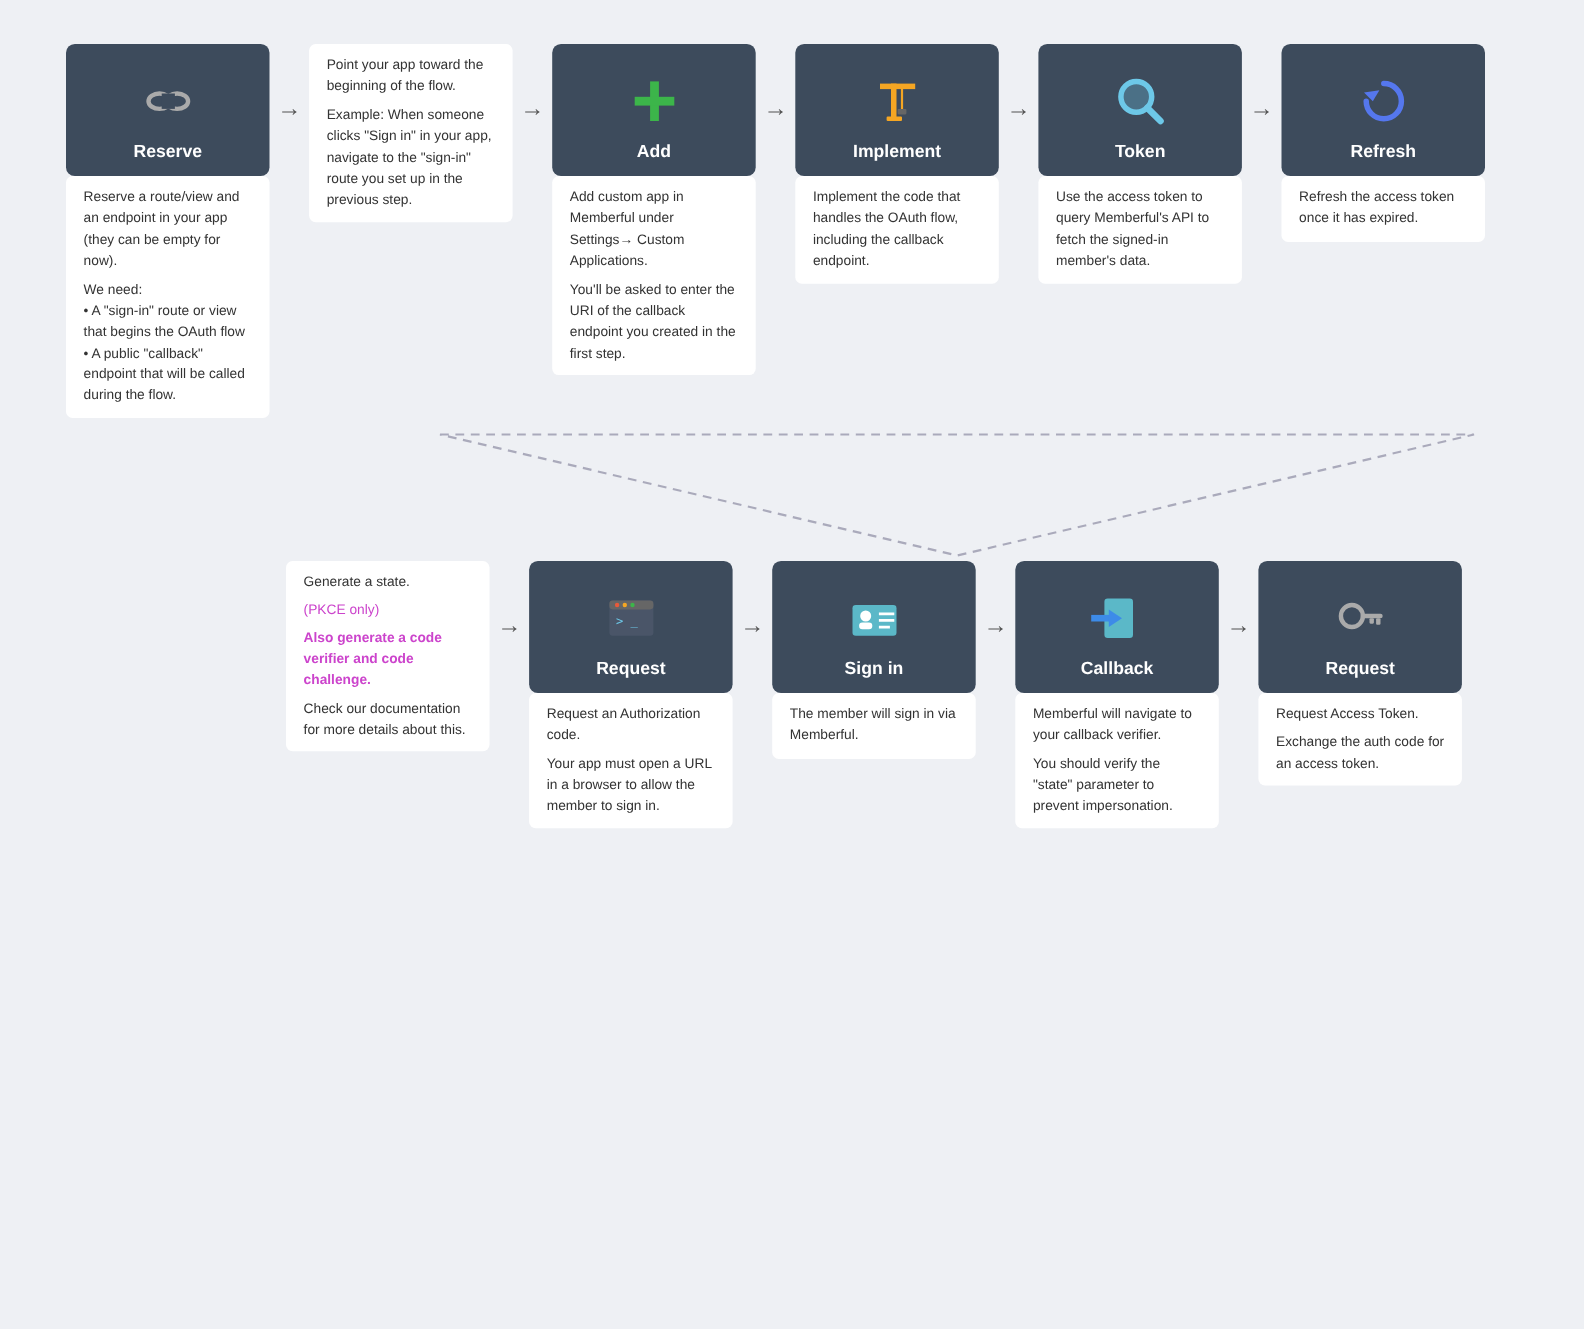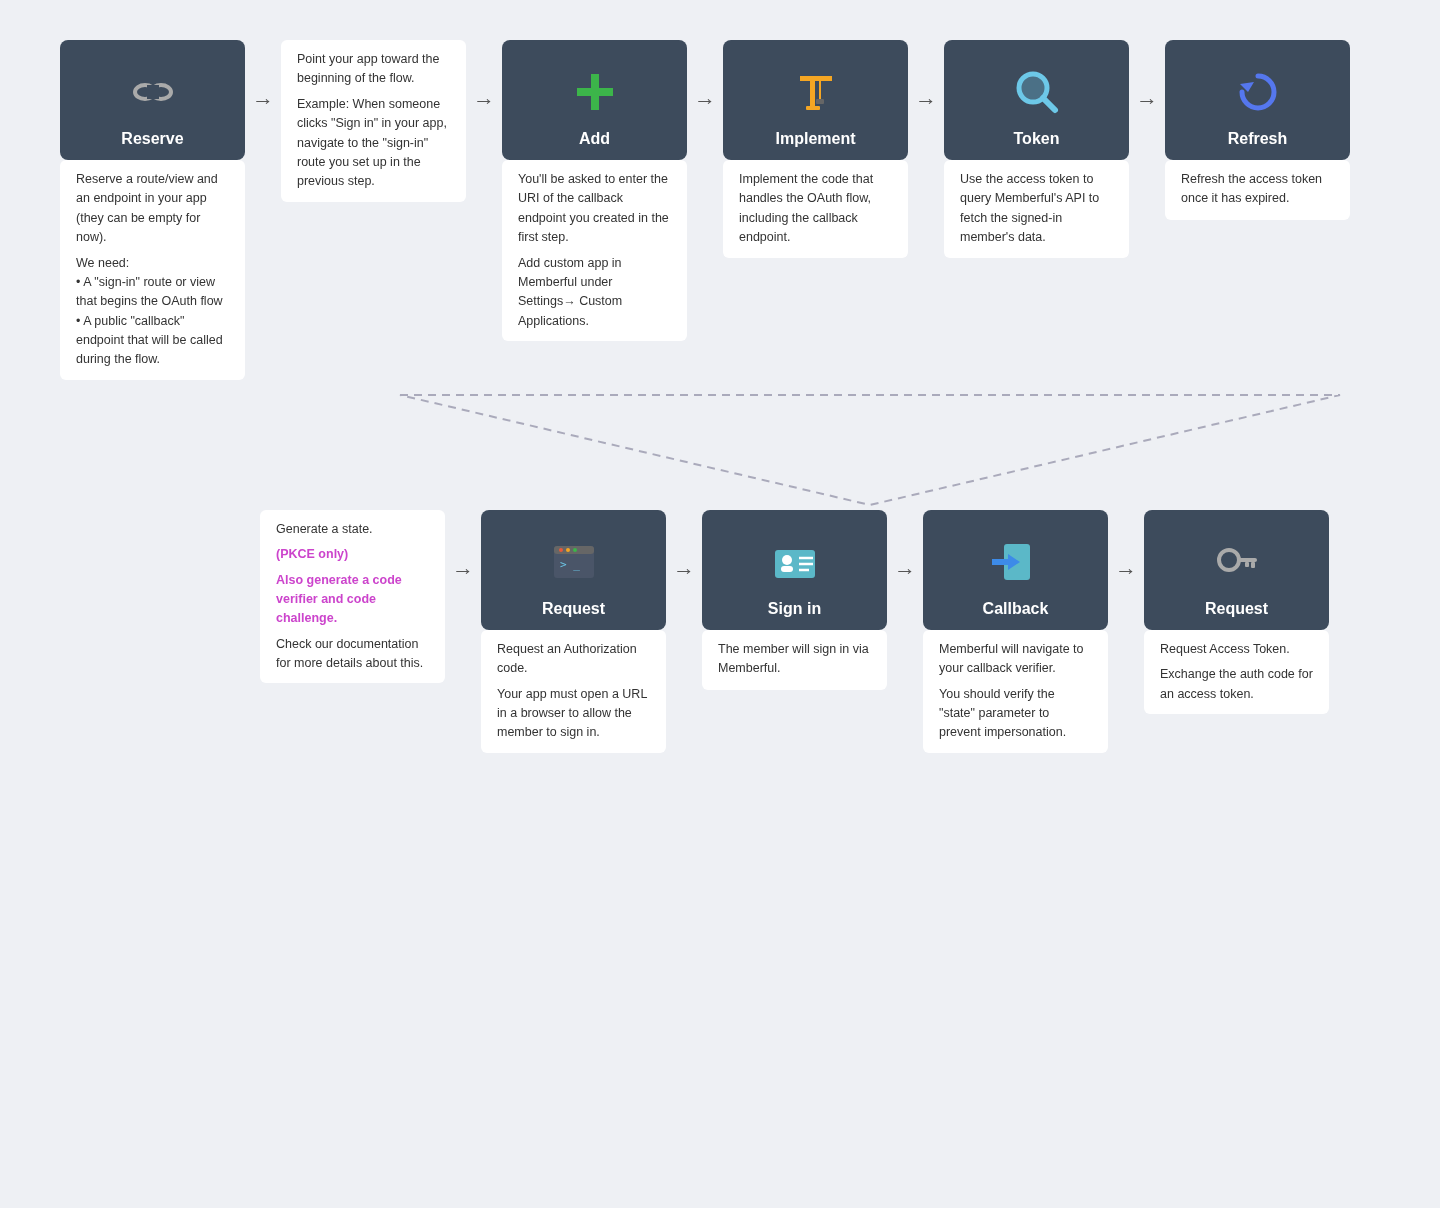--- a/index.html
+++ b/index.html
@@ -91,21 +91,21 @@
       width: 100%; height: 100%;
     }
     .bottom-row {
       display: flex;
       align-items: flex-start;
       margin-top: 0;
       padding-left: 200px;
     }
     .pkce-text {
       color: #cc44cc;
-      font-weight: 700;
+      font-weight: 400;
     }
     .pkce-bold {
       color: #cc44cc;
       font-weight: 700;
     }
     
     .icon-svg { width: 52px; height: 52px; }
   </style>
 </head>
 <body>
@@ -150,22 +150,22 @@
       <div class="step-card">
         <div class="step-icon">
           <svg class="icon-svg" viewBox="0 0 52 52">
             <rect x="22" y="8" width="8" height="36" fill="#3cb54a"></rect>
             <rect x="8" y="22" width="36" height="8" fill="#3cb54a"></rect>
           </svg>
         </div>
         <span class="step-title">Add</span>
       </div>
       <div class="step-desc">
+        <p>Add custom app in Memberful under Settings→ Custom Applications.</p>
         <p>You'll be asked to enter the URI of the callback endpoint you created in the first step.</p>
-        <p>Add custom app in Memberful under Settings→ Custom Applications.</p>
       </div>
     </div>
 
     <div class="arrow">
         <span class="arrow-sym">→</span>
       </div>
 
     <div class="step">
       <div class="step-card">
         <div class="step-icon">

